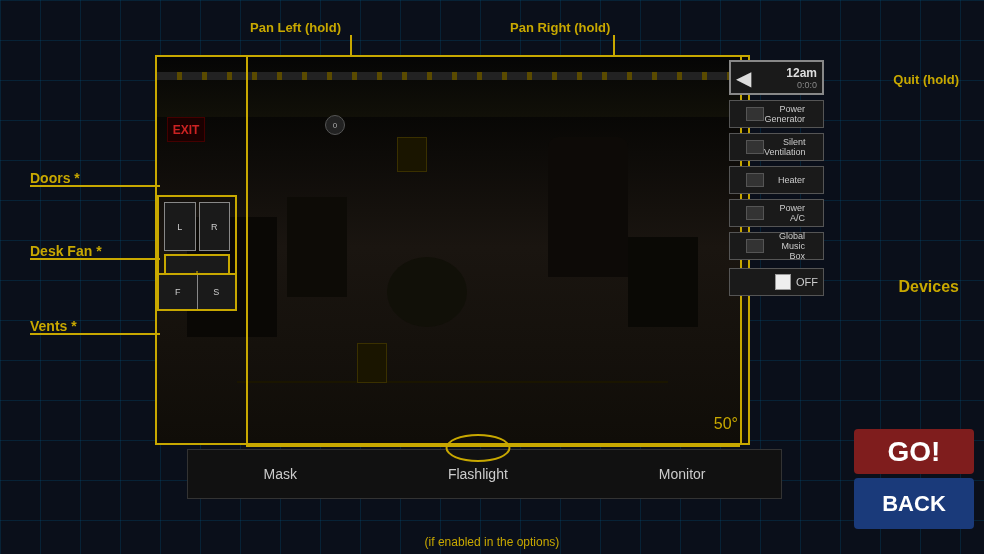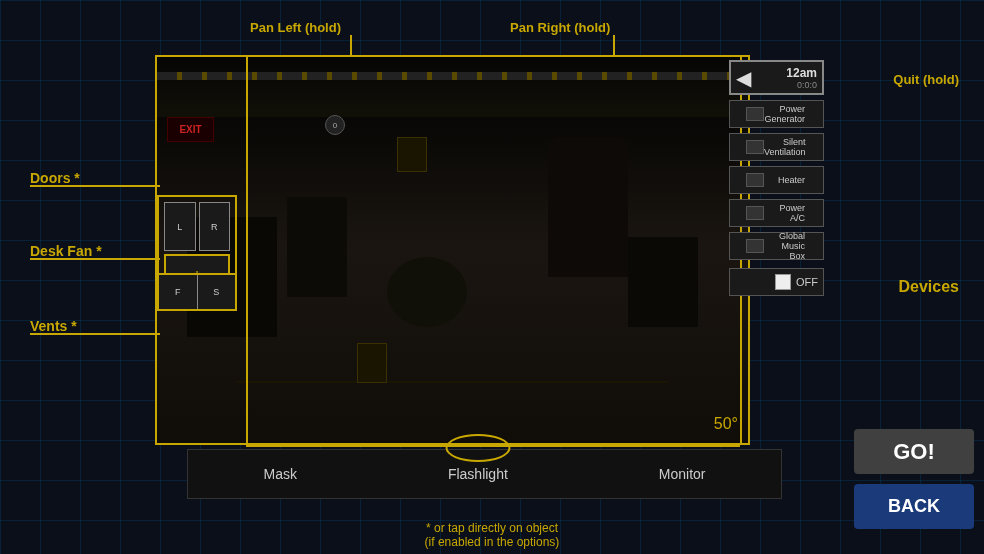--- a/index.html
+++ b/index.html
@@ -55,28 +55,28 @@
       left: 0; right: 0;
       height: 8px;
       background: repeating-linear-gradient(90deg, #222 0px, #222 20px, #5a4a00 20px, #5a4a00 25px, #222 25px);
     }
 
     
     .exit-sign {
       position: absolute;
       top: 60px;
       left: 10px;
-      width: 47px;
+      width: 38px;
       height: 25px;
       background: #1a0000;
       border: 1px solid #440000;
       display: flex;
       align-items: center;
       justify-content: center;
-      font-size: 10px;
+      font-size: 12px;
       color: #cc2222;
       font-weight: bold;
     }
 
     
     .speed-badge {
       position: absolute;
       top: 58px;
       left: 168px;
       width: 20px;
@@ -196,44 +196,44 @@
       margin-left: 32px;
     }
 
     
     .go-button {
       position: absolute;
       right: 10px;
       bottom: 80px;
       width: 120px;
       height: 45px;
-      background: #404040;
+      background: #7f1d1d;
+      border: none;
+      color: #fff;
+      font-size: 28px;
+      font-weight: bold;
+      cursor: pointer;
+      border-radius: 4px;
+    }
+
+    .back-button {
+      position: absolute;
+      right: 10px;
+      bottom: 25px;
+      width: 120px;
+      height: 51px;
+      background: #1a3a7a;
       border: none;
       color: #fff;
       font-size: 22px;
       font-weight: bold;
       cursor: pointer;
       border-radius: 4px;
     }
 
-    .back-button {
-      position: absolute;
-      right: 10px;
-      bottom: 25px;
-      width: 120px;
-      height: 45px;
-      background: #1a3a7a;
-      border: none;
-      color: #fff;
-      font-size: 18px;
-      font-weight: bold;
-      cursor: pointer;
-      border-radius: 4px;
-    }
-
     
     .label-line {
       position: absolute;
       background: #c8a800;
     }
 
   </style>
 </head>
 <body>
 
@@ -353,19 +353,18 @@
 <div class="bottom-bar">
   <div style="color:#ccc;font-size:14px;cursor:pointer;">Mask</div>
   <div style="color:#ccc;font-size:14px;cursor:pointer;position:relative;">
     <div style="position:absolute;top:-32px;left:50%;transform:translateX(-50%);width:65px;height:28px;border:2px solid #c8a800;border-radius:50%;pointer-events:none;"></div>
     <span>Flashlight</span>
   </div>
   <div style="color:#ccc;font-size:14px;cursor:pointer;">Monitor</div>
 </div>
 
 <div style="position:absolute;bottom:5px;left:0;right:0;text-align:center;">
-  <div style="color:#c8a800;font-size:12px;">* or tap directly on object</div>
   <div style="color:#c8a800;font-size:12px;">(if enabled in the options)</div>
 </div>
 
 <button class="go-button">GO!</button>
 
 <button class="back-button">BACK</button>
 
 </body></html>

